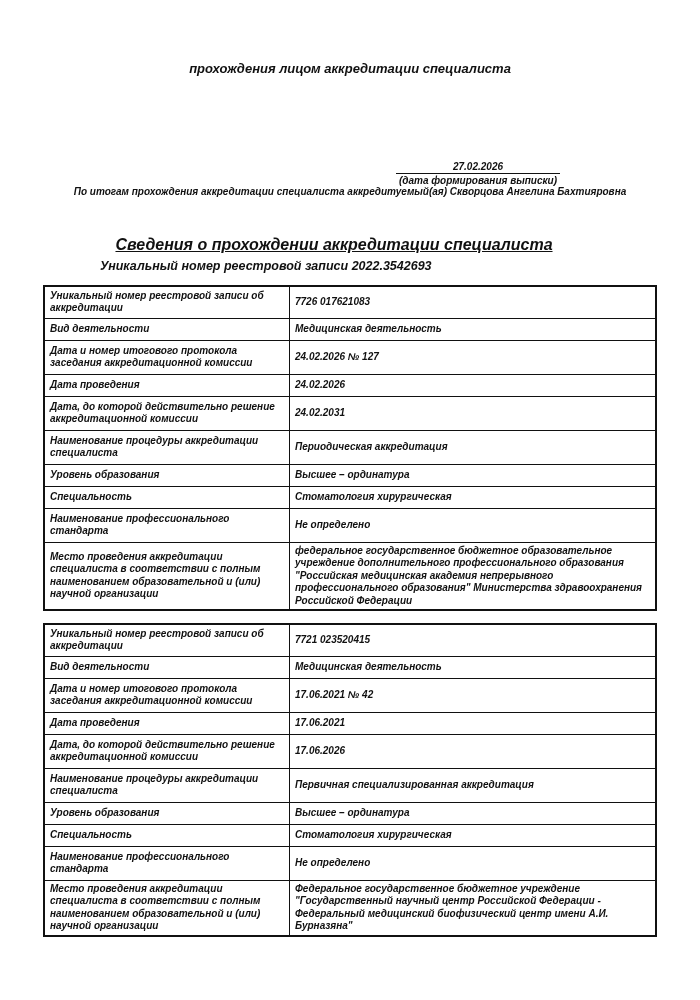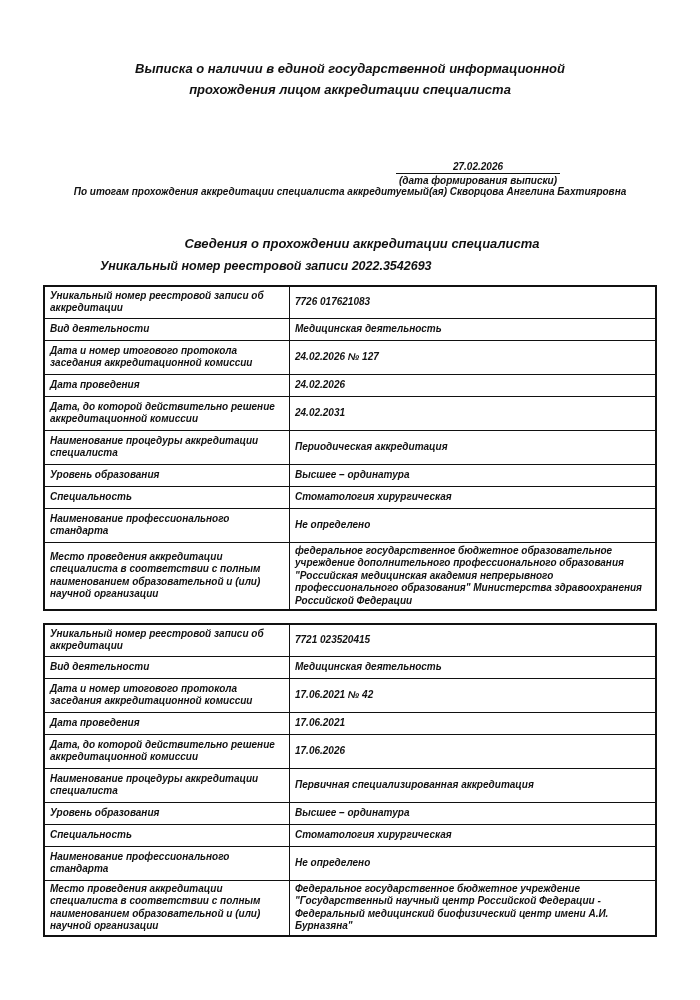--- a/index.html
+++ b/index.html
@@ -4,34 +4,33 @@
 <style>
   html, body { margin:0; padding:0; background:#ffffff; }
   body { width:700px; height:1000px; position:relative; overflow:hidden;
          font-family:"Liberation Sans", sans-serif; color:#111; font-style:italic; font-weight:bold; }
   .title { position:absolute; top:58px; left:100px; width:500px; text-align:center;
            font-size:13px; line-height:21px; }
   .date-block { position:absolute; top:140px; left:396px; width:164px; text-align:center; font-size:10px; }
   .date-value { border-bottom:1px solid #111; line-height:13px; padding-bottom:0px;margin-top:20px; }
   .date-caption { line-height:14px; }
   .result { position:absolute; top:185px; left:40px; width:620px; text-align:center; font-size:10px; line-height:13px; }
-  .section-title { position:absolute; top:236px; left:112px; width:500px; text-align:center; font-size:13px; }
+  .section-title { position:absolute; top:236px; left:84px; width:500px; text-align:center; font-size:16px; text-decoration:underline; }
   .reg-number { position:absolute; top:259px; left:100px; width:500px; text-align:left; font-size:12.5px; }
   table.rec { position:absolute; left:43px; width:614px; border-collapse:collapse; table-layout:fixed; font-size:10px; }
   table.rec td { border:1px solid #111; padding:2px 5px 2px 5px; line-height:12.5px; vertical-align:middle; text-align:left; }
   table.rec { border:2px solid #111; }
   table.rec td.label { width:234px; }
   #t1 { top:285px; }
   #t2 { top:623px; }
 </style>
 </head>
 <body>
 
 <div class="title">
-  <div>Выписка о наличии в единой государственной информационной</div>
   <div>прохождения лицом аккредитации специалиста</div>
 </div>
 
 <div class="date-block">
   <div class="date-value">27.02.2026</div>
   <div class="date-caption">(дата формирования выписки)</div>
 </div>
 
 <div class="result">
   <div>По итогам прохождения аккредитации специалиста аккредитуемый(ая) Скворцова Ангелина Бахтияровна</div>

